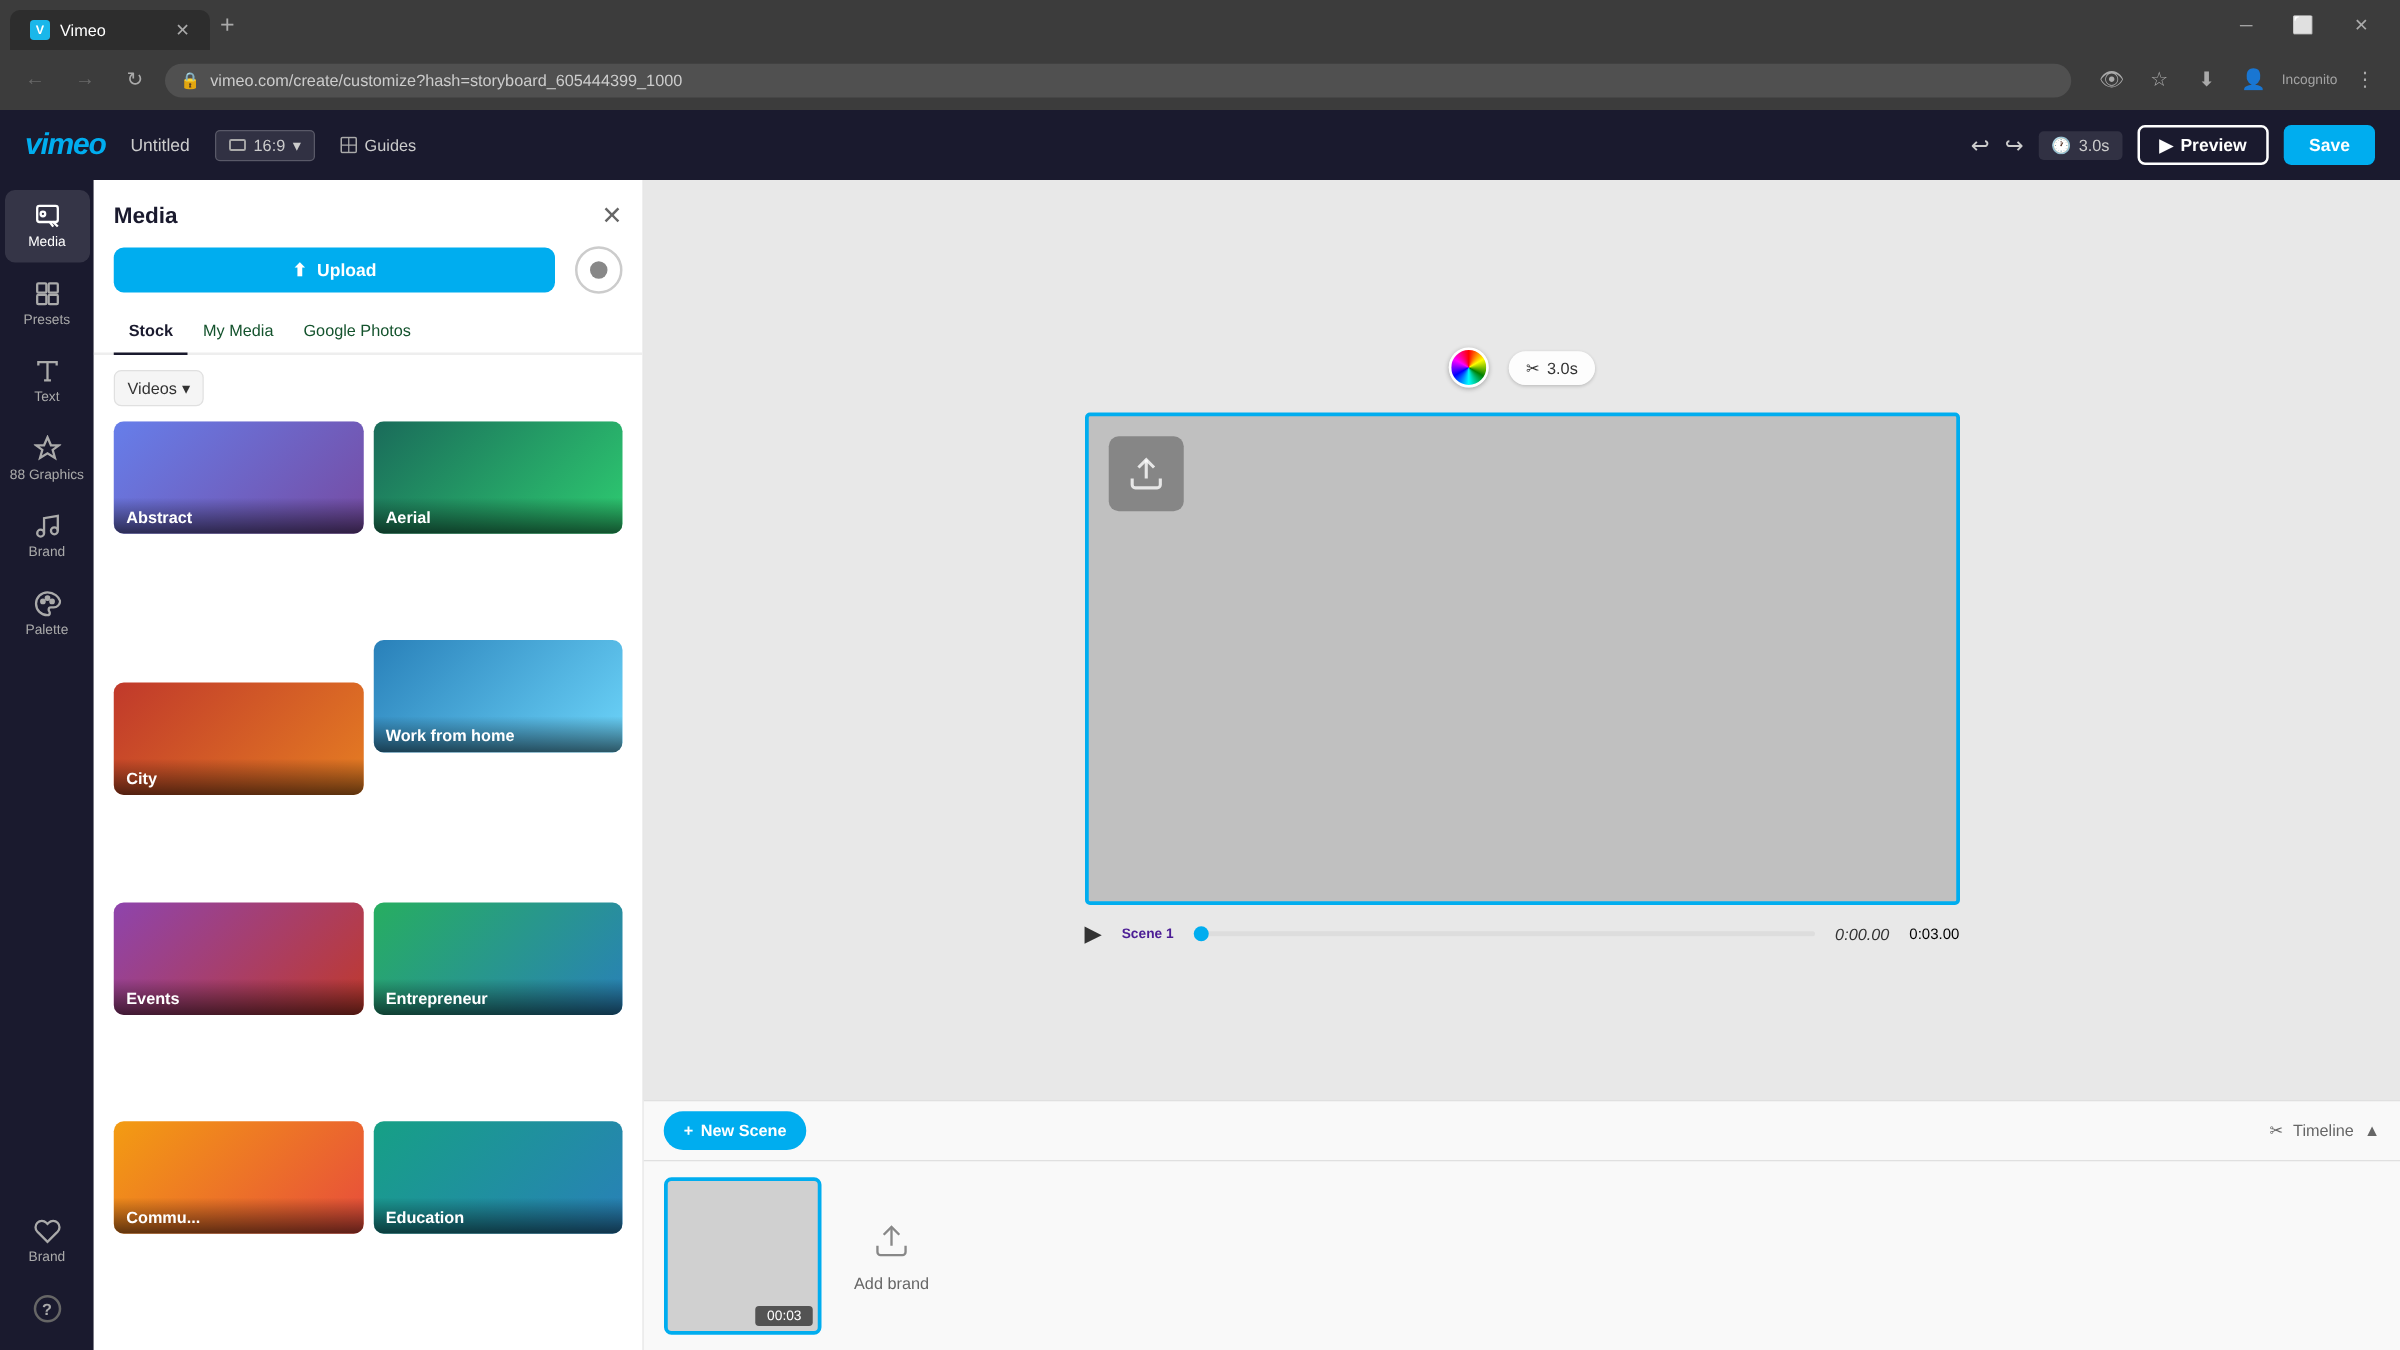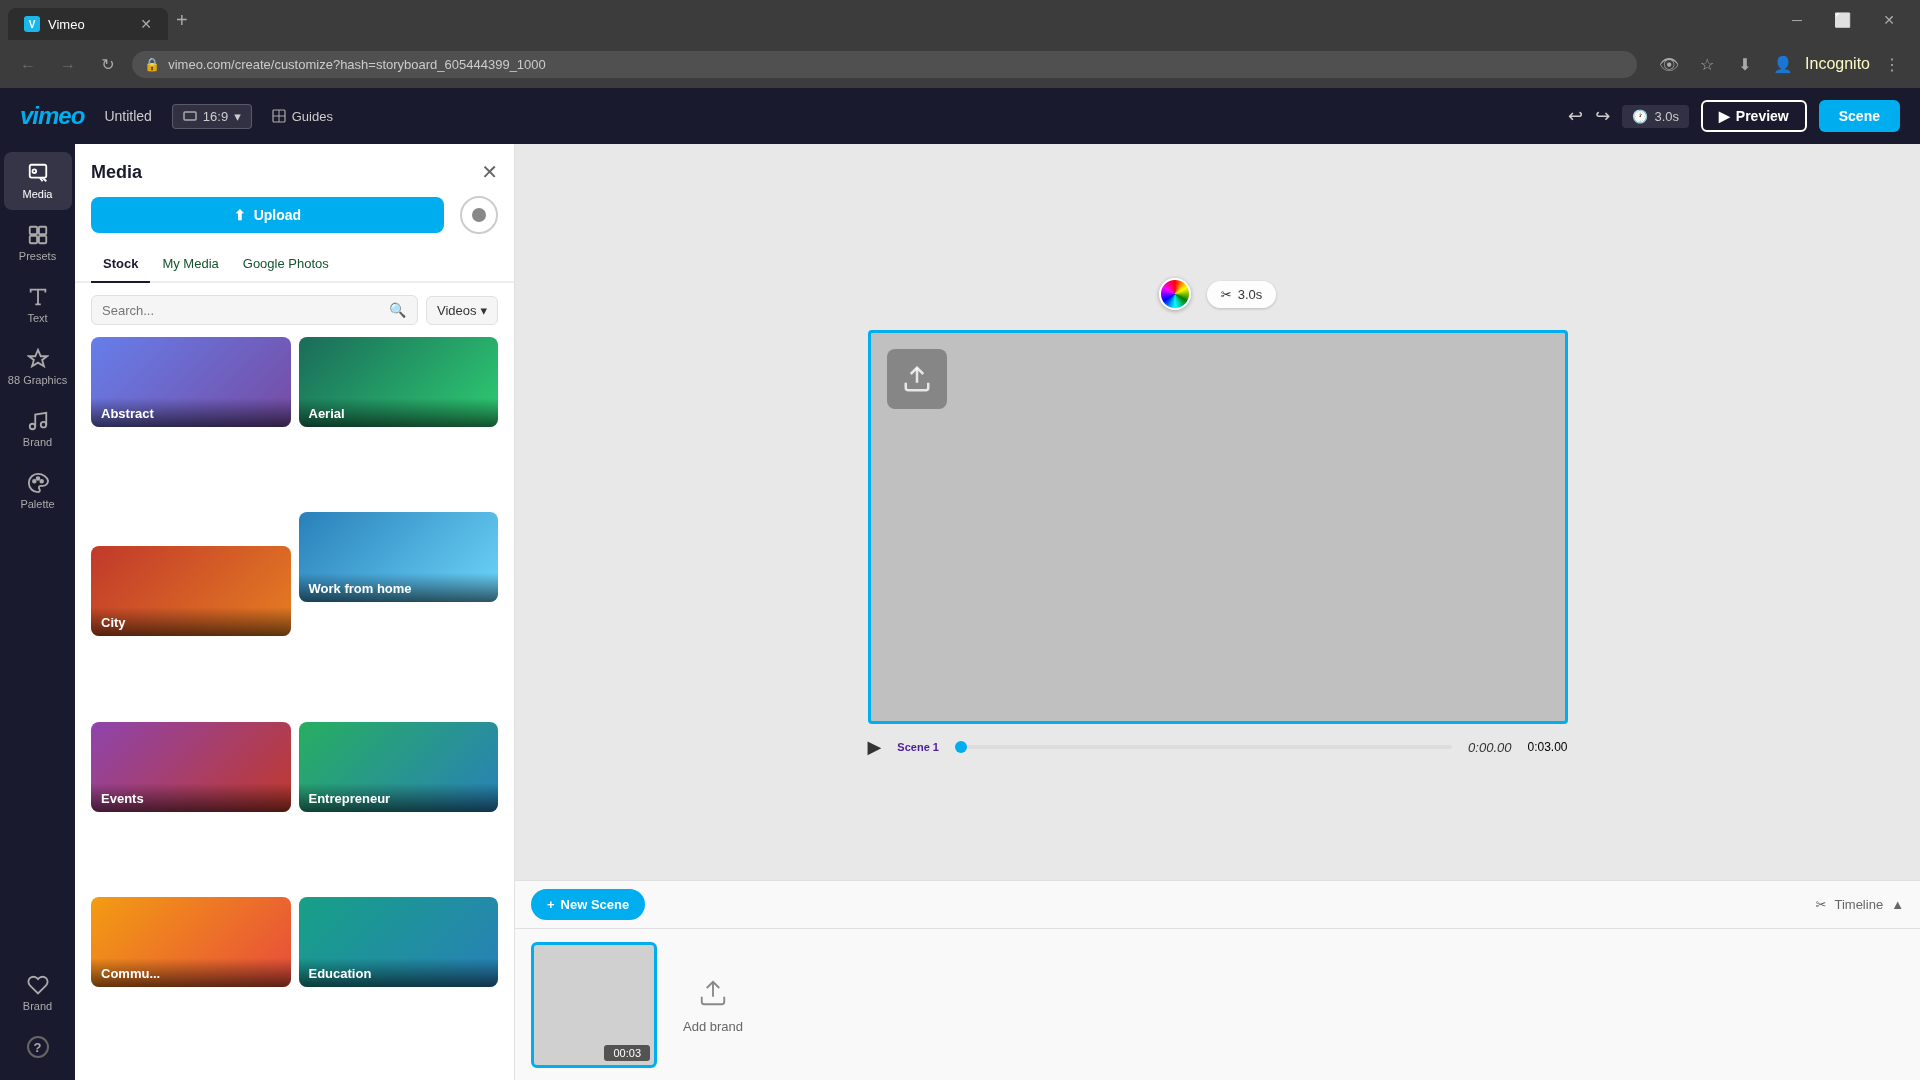--- a/index.html
+++ b/index.html
@@ -15,21 +15,21 @@
     .browser-window-controls { margin-left: auto; display: flex; align-items: center; gap: 0; align-self: center; }
     .window-btn { width: 46px; height: 40px; display: flex; align-items: center; justify-content: center; cursor: pointer; color: #aaa; font-size: 14px; }
 
     .browser-toolbar { background: #3c3c3c; height: 48px; display: flex; align-items: center; padding: 0 12px; gap: 8px; }
     .nav-btn { background: transparent; border: none; color: #aaa; font-size: 16px; cursor: pointer; width: 32px; height: 32px; border-radius: 50%; display: flex; align-items: center; justify-content: center; }
     .nav-btn.disabled { opacity: 0.4; cursor: default; }
     .address-bar { flex: 1; background: #505050; border: none; color: #fff; padding: 6px 12px; border-radius: 20px; font-size: 13px; display: flex; align-items: center; gap: 8px; }
     .address-bar span { color: #ccc; font-size: 13px; }
     .toolbar-right { display: flex; align-items: center; gap: 6px; margin-left: 8px; }
     .toolbar-icon-btn { background: transparent; border: none; color: #aaa; font-size: 16px; cursor: pointer; width: 32px; height: 32px; border-radius: 50%; display: flex; align-items: center; justify-content: center; }
-    .incognito-badge { color: #fef9c3; font-size: 16px; }
+    .incognito-badge { color: #a3a3a3; font-size: 11px; }
 
     
     .app { flex: 1; display: flex; flex-direction: column; background: #f5f5f5; }
 
     
     .app-header { background: #1a1a2e; height: 56px; display: flex; align-items: center; padding: 0 20px; gap: 20px; }
     .vimeo-logo { color: #00adef; font-size: 24px; font-weight: 900; font-style: italic; letter-spacing: -1px; }
     .header-title { color: #ccc; font-size: 14px; }
     .header-aspect { background: rgba(255,255,255,0.1); border: 1px solid rgba(255,255,255,0.2); color: #ccc; padding: 4px 10px; border-radius: 4px; font-size: 13px; display: flex; align-items: center; gap: 6px; cursor: pointer; }
     .header-guides { color: #ccc; font-size: 13px; cursor: pointer; display: flex; align-items: center; gap: 6px; }
@@ -173,21 +173,21 @@
         <button class="undo-btn">↩</button>
         <button class="redo-btn">↪</button>
         <div class="time-display">
           <span>🕐</span>
           <span>3.0s</span>
         </div>
         <button class="preview-btn">
           <span>▶</span>
           <span>Preview</span>
         </button>
-        <button class="save-btn">Scene</button>
+        <button class="save-btn">Save</button>
       </div>
     </div>
 
     <div class="app-body">
 
       <div class="icon-nav">
         <div class="nav-item active">
           <svg viewBox="0 0 24 24" fill="none" stroke="currentColor" stroke-width="2">
             <rect x="3" y="3" width="18" height="14" rx="2"></rect>
             <circle cx="8" cy="10" r="2"></circle>
@@ -261,24 +261,20 @@
           </button>
         </div>
 
         <div class="tabs-row">
           <div class="tab active">Stock</div>
           <div class="tab">My Media</div>
           <div class="tab">Google Photos</div>
         </div>
 
         <div class="search-row">
-          <div class="search-input-wrap">
-            <input type="text" placeholder="Search..." style="">
-            <span class="search-icon">🔍</span>
-          </div>
           <button class="filter-btn">
             <span>Videos</span>
             <span>▾</span>
           </button>
         </div>
 
         <div class="media-grid">
           <div class="media-card mock-abstract">
             <div class="media-card-label">Abstract</div>
           </div>

